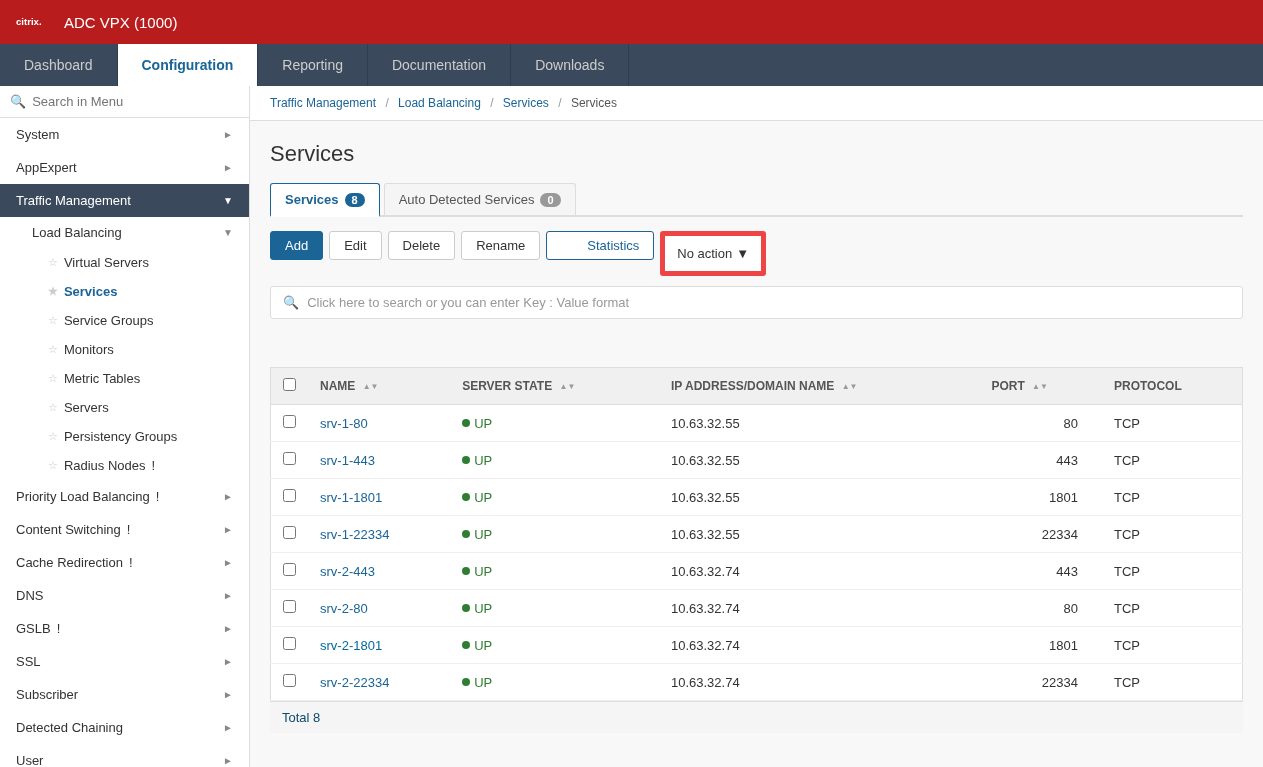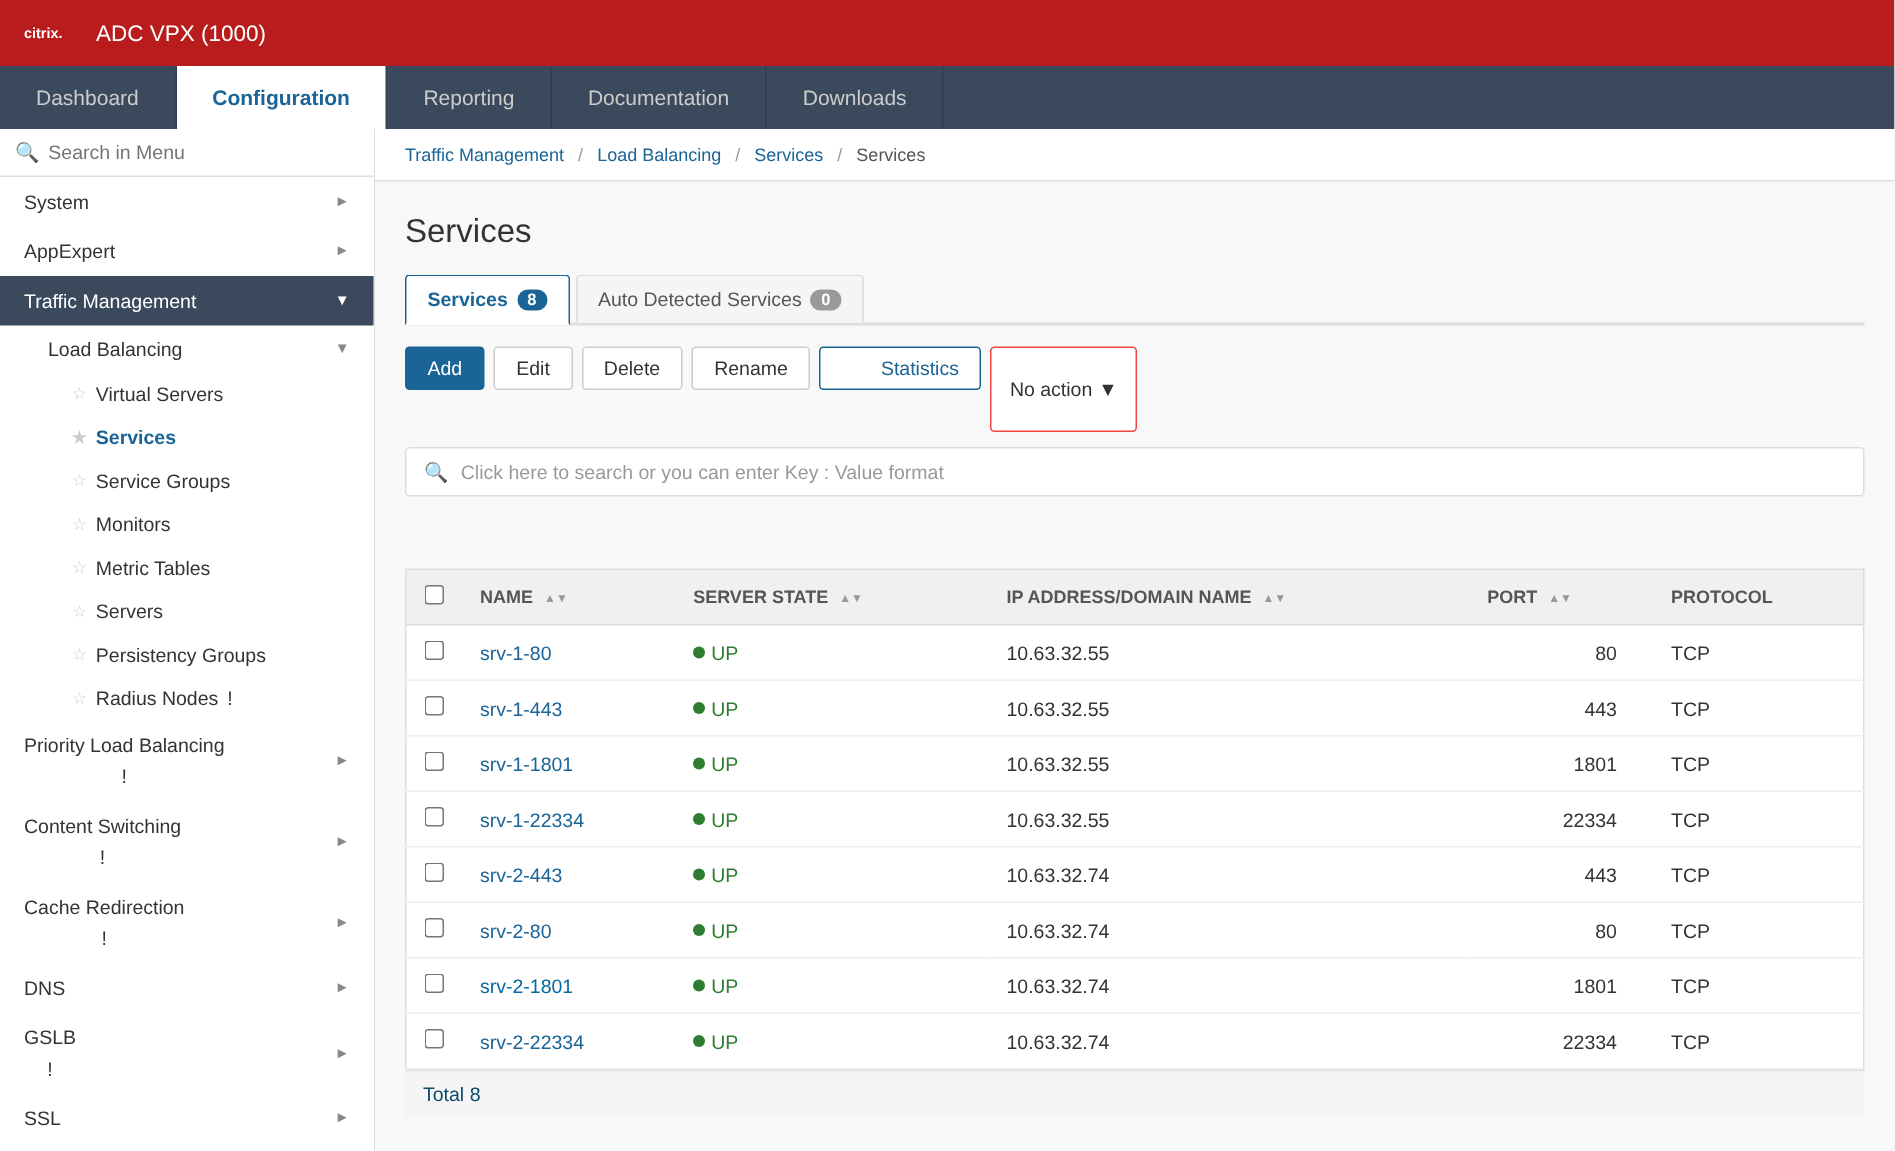--- a/index.html
+++ b/index.html
@@ -90,21 +90,21 @@
       display: flex;
       align-items: center;
       justify-content: space-between;
       color: #333;
       font-size: 13px;
     }
     .sidebar-item.active-parent {
       background: #3a4a5c;
       color: white;
     }
-    .sidebar-item .left { display: flex; align-items: center; gap: 6px; flex-direction: column; }
+    .sidebar-item .left { display: flex; align-items: center; gap: 6px; }
     .chevron { font-size: 10px; color: #888; }
     .sidebar-item.active-parent .chevron { color: white; }
 
     
     .sidebar-sub { padding-left: 16px; }
     .sidebar-sub-item {
       padding: 8px 16px;
       cursor: pointer;
       display: flex;
       align-items: center;
@@ -215,22 +215,22 @@
       color: white;
       border-color: #1a6496;
     }
     .action-btn.stats {
       background: white;
       border-color: #1a6496;
       color: #1a6496;
       padding-left: 40px;
     }
     .no-action-btn {
-      padding: 20px 12px;
-      border: 1px solid #ef4444;
+      padding: 10px 12px;
+      border: 5px solid #ef4444;
       background: white;
       cursor: pointer;
       font-size: 13px;
       color: #333;
       border-radius: 3px;
       display: flex;
       align-items: center;
       gap: 4px;
     }
 

